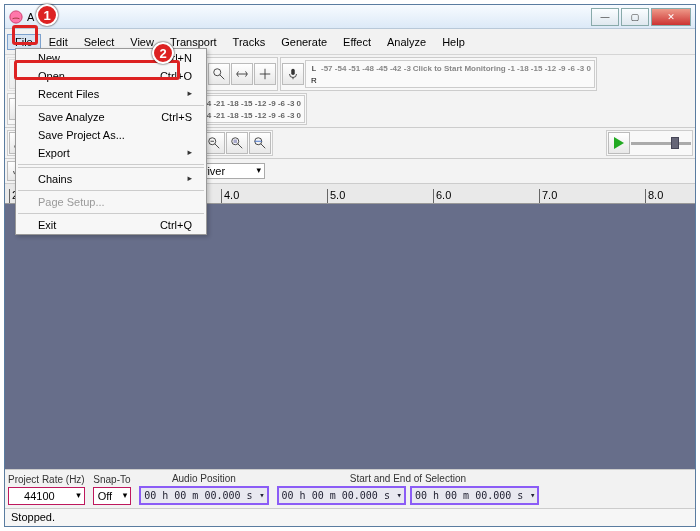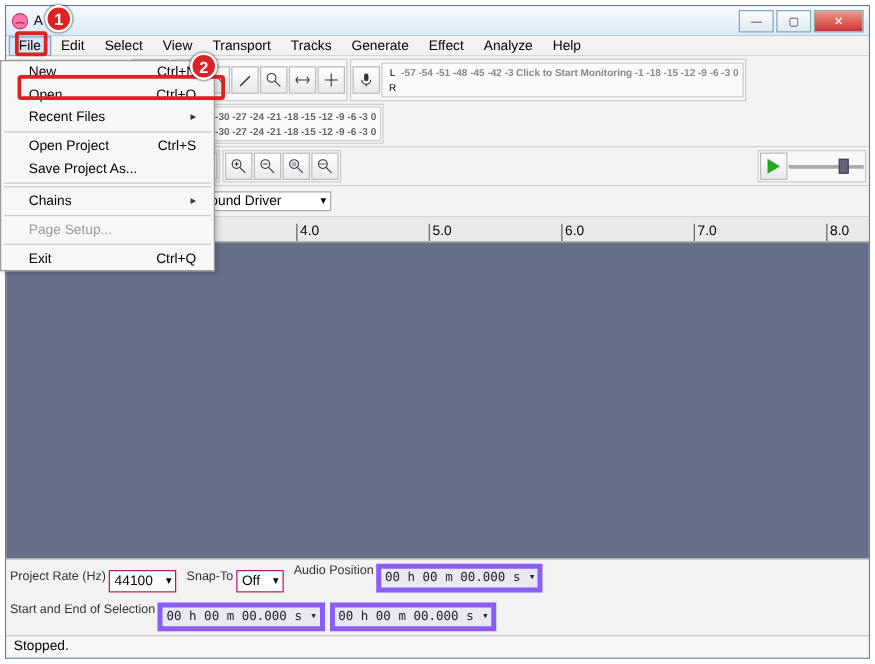--- a/index.html
+++ b/index.html
@@ -3,49 +3,49 @@
 <meta charset="utf-8">
 <style>
   * { box-sizing: border-box; margin: 0; padding: 0; font-family: "Segoe UI", Tahoma, sans-serif; font-size: 11px; }
   body { background: #fff; width: 700px; height: 531px; overflow: hidden; position: relative; }
   .window { position: absolute; left: 4px; top: 4px; right: 4px; bottom: 4px; border: 1px solid #5a7ca0; background: #f0f0f0; display: flex; flex-direction: column; }
   .titlebar { height: 24px; background: linear-gradient(#f7fbff,#dce9f7); display: flex; align-items: center; padding: 0 4px; border-bottom: 1px solid #b8c8d8; }
   .titlebar .app-icon { width: 14px; height: 14px; margin-right: 4px; }
   .titlebar .spacer { flex: 1; }
   .win-btn { width: 28px; height: 18px; border: 1px solid #8aa; background: linear-gradient(#fafdff,#dfe8ef); margin-left: 2px; display:flex;align-items:center;justify-content:center;font-size:9px;color:#333; }
   .win-btn.close { background: linear-gradient(#e98,#c33); color:#fff; width:40px;}
-  .menubar { height: 16px; background: #f2f2f2; display: flex; align-items: center; padding: 0 2px; border-bottom:1px solid #d5d5d5;}
+  .menubar { height: 26px; background: #f2f2f2; display: flex; align-items: center; padding: 0 2px; border-bottom:1px solid #d5d5d5;}
   .menubar span { padding: 2px 8px; cursor:default;}
   .menubar span.active { background:#d7e4f2; border:1px solid #7da2ce; padding:1px 7px;}
   .toolbar-area { background:#f3f3f3; border-bottom:1px solid #ccc; display:flex; flex-wrap:wrap; padding:2px; gap:2px;}
   .tool-group { display:flex; align-items:center; border:1px solid #ccc; background:#f8f8f8; padding:1px; gap:1px;}
   .tbtn { width:22px; height:22px; border:1px solid #bbb; background:linear-gradient(#fff,#e8e8e8); display:flex;align-items:center;justify-content:center; }
   .tbtn.big{width:30px;height:30px;}
   .tbtn svg{width:14px;height:14px;}
   .meter { flex:1; min-width:150px; height:28px; border:1px solid #ccc; background:#fafafa; font-size:8px; padding:1px 3px; display:flex;flex-direction:column;justify-content:space-around; overflow:hidden;}
   .meter-row{display:flex;align-items:center;gap:2px;}
   .meter-lbl{width:10px;font-size:8px;text-align:center;}
   .meter-text{font-size:8px;color:#666;white-space:nowrap;font-weight:bold;}
   .rec-meter .meter-text{color:#888;}
   .device-row{display:flex;align-items:center;gap:4px;padding:2px;background:#f3f3f3;border-bottom:1px solid #ccc;}
   .device-sel{border:1px solid #aaa;background:#fff;padding:1px 16px 1px 4px;font-size:11px;position:relative;}
   .device-sel::after{content:"▾";position:absolute;right:3px;top:1px;font-size:9px;}
-  .ruler{height:20px;background:#e9e9e9;border-bottom:1px solid #999;display:flex;align-items:flex-end;font-size:9px;padding-left:20px;overflow:hidden;gap:48px;}
+  .ruler{height:20px;background:#e9e9e9;border-bottom:1px solid #999;display:flex;align-items:flex-end;font-size:9px;padding-left:4px;overflow:hidden;gap:48px;}
   .ruler span{flex:0 0 58px;border-left:1px solid #666;padding-left:2px;height:14px;}
   .canvas{flex:1;background:#676e8a;}
   .bottom{background:#f2f2f2;border-top:1px solid #ccc;padding:3px;display:flex;gap:8px;align-items:flex-end;flex-wrap:wrap;}
-  .field{display:flex;flex-direction:row;gap:2px;text-align:center;}
+  .field{display:flex;flex-direction:column;gap:2px;text-align:center;}
   .field-lbl{font-size:10px;color:#333;}
   .combo{border:1px solid #be185d;background:#fff;padding:2px 18px 2px 4px;position:relative;font-size:11px;}
   .combo::after{content:"▾";position:absolute;right:3px;top:2px;font-size:9px;}
-  .timefield{border:4px solid #8b5cf6;background:#e8e8f0;color:#223;padding:2px 14px 2px 3px;font-family:monospace;font-size:10px;position:relative;}
+  .timefield{border:2px solid #8b5cf6;background:#e8e8f0;color:#223;padding:2px 14px 2px 3px;font-family:monospace;font-size:10px;position:relative;}
   .timefield::after{content:"▾";position:absolute;right:2px;top:2px;font-size:9px;}
   .statusbar{height:18px;border-top:1px solid #ccc;background:#f6f6f6;padding:2px 6px;font-size:10px;}
   
-  .dropdown{position:absolute;left:0;top:48px;width:172px;background:#f7f7f7;border:1px solid #999;box-shadow:2px 2px 4px rgba(0,0,0,.2);z-index:50;}
+  .dropdown{position:absolute;left:15px;top:48px;width:192px;background:#f7f7f7;border:1px solid #999;box-shadow:2px 2px 4px rgba(0,0,0,.2);z-index:50;}
   .dropdown .mi{display:flex;justify-content:space-between;padding:3px 14px 3px 22px;font-size:11px;cursor:default;}
   .dropdown .mi.disabled{color:#9a9a9a;}
   .dropdown .sep{height:1px;background:#ccc;margin:2px 2px;}
   .dropdown .mi.sub::after{content:"▸";font-size:9px;color:#333;}
   
   .callout{position:absolute;border:3px solid #d22;border-radius:3px;z-index:60;pointer-events:none;}
   .badge{position:absolute;width:22px;height:22px;border-radius:50%;background:#d22;color:#fff;font-weight:bold;font-size:13px;display:flex;align-items:center;justify-content:center;z-index:70;border:2px solid #fff;box-shadow:0 0 2px #000;}
   .slider{display:flex;align-items:center;gap:2px;}
   .slider-track{width:60px;height:3px;background:#aaa;position:relative;}
   .slider-thumb{position:absolute;width:8px;height:12px;top:-5px;left:40px;background:#667;border:1px solid #445;}
@@ -325,25 +325,28 @@
     </div>
     <div class="mi">
       <span>Open...</span>
       <span>Ctrl+O</span>
     </div>
     <div class="mi sub">
       <span>Recent Files</span>
     </div>
     <div class="sep"></div>
     <div class="mi">
-      <span>Open Project</span>
+      <span>Save Analyze</span>
       <span>Ctrl+S</span>
     </div>
     <div class="mi">
       <span>Save Project As...</span>
+    </div>
+    <div class="mi sub">
+      <span>Export</span>
     </div>
     <div class="sep"></div>
     <div class="sep"></div>
     <div class="mi sub">
       <span>Chains</span>
     </div>
     <div class="sep"></div>
     <div class="mi disabled">
       <span>Page Setup...</span>
     </div>

